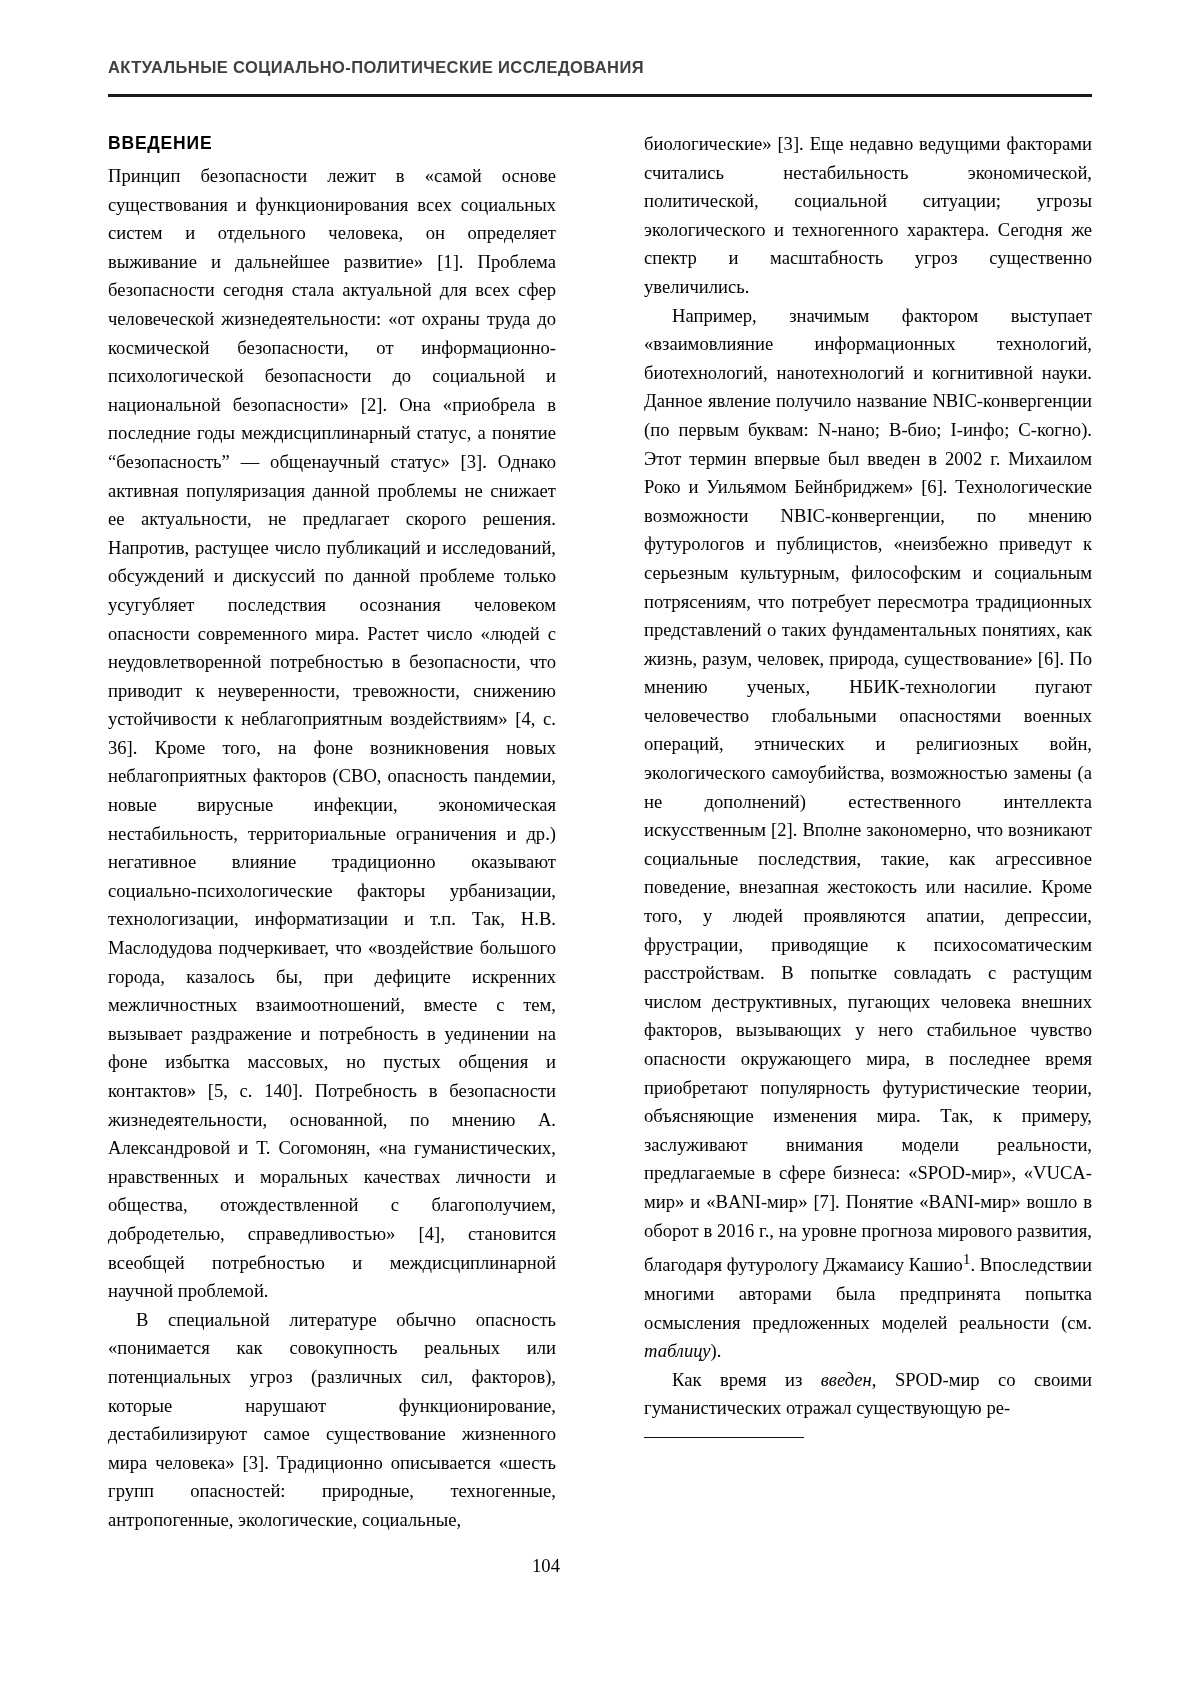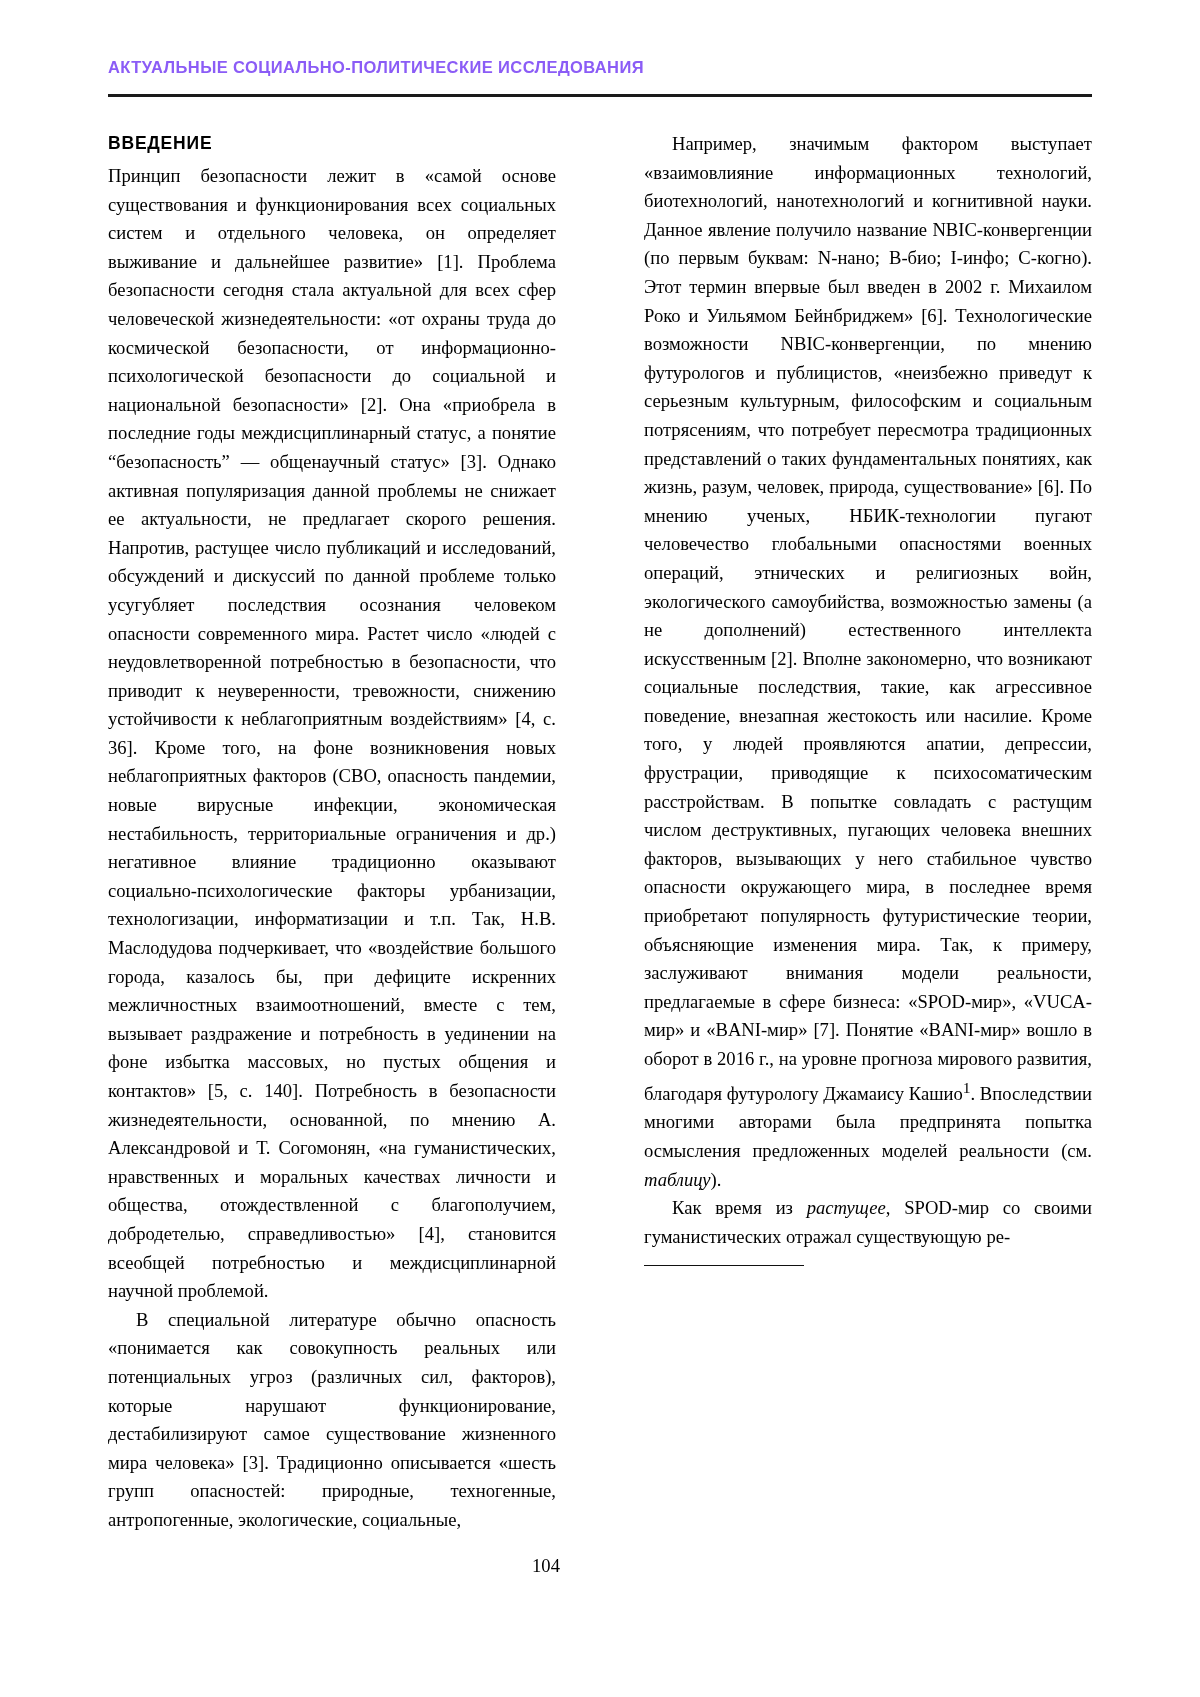--- a/index.html
+++ b/index.html
@@ -24,21 +24,21 @@
   }
   .running-head {
     position: absolute;
     left: 108px;
     top: 58px;
     width: 984px;
     font-family: "Liberation Sans", sans-serif;
     font-weight: bold;
     font-size: 16.5px;
     letter-spacing: 0.4px;
-    color: #8b5cf6;
+    color: #404040;
     text-align: left;
   }
   .rule {
     position: absolute;
     left: 108px;
     top: 94px;
     width: 984px;
     height: 3px;
     background: #1a1a1a;
   }
@@ -114,22 +114,23 @@
 
   <div class="columns">
 
     <div class="col col-left">
       <div class="section-title">ВВЕДЕНИЕ</div>
       <p class="noindent">Принцип безопасности лежит в «самой основе существования и функционирования всех социальных систем и отдельного человека, он определяет выживание и дальнейшее развитие» [1]. Проблема безопасности сегодня стала актуальной для всех сфер человеческой жизнедеятельности: «от охраны труда до космической безопасности, от информационно-психологической безопасности до социальной и национальной безопасности» [2]. Она «приобрела в последние годы междисциплинарный статус, а понятие “безопасность” — общенаучный статус» [3]. Однако активная популяризация данной проблемы не снижает ее актуальности, не предлагает скорого решения. Напротив, растущее число публикаций и исследований, обсуждений и дискуссий по данной проблеме только усугубляет последствия осознания человеком опасности современного мира. Растет число «людей с неудовлетворенной потребностью в безопасности, что приводит к неуверенности, тревожности, снижению устойчивости к неблагоприятным воздействиям» [4, с. 36]. Кроме того, на фоне возникновения новых неблагоприятных факторов (СВО, опасность пандемии, новые вирусные инфекции, экономическая нестабильность, территориальные ограничения и др.) негативное влияние традиционно оказывают социально-психологические факторы урбанизации, технологизации, информатизации и т.п. Так, Н.В. Маслодудова подчеркивает, что «воздействие большого города, казалось бы, при дефиците искренних межличностных взаимоотношений, вместе с тем, вызывает раздражение и потребность в уединении на фоне избытка массовых, но пустых общения и контактов» [5, с. 140]. Потребность в безопасности жизнедеятельности, основанной, по мнению А. Александровой и Т. Согомонян, «на гуманистических, нравственных и моральных качествах личности и общества, отождествленной с благополучием, добродетелью, справедливостью» [4], становится всеобщей потребностью и междисциплинарной научной проблемой.</p>
       <p>В специальной литературе обычно опасность «понимается как совокупность реальных или потенциальных угроз (различных сил, факторов), которые нарушают функционирование, дестабилизируют самое существование жизненного мира человека» [3]. Традиционно описывается «шесть групп опасностей: природные, техногенные, антропогенные, экологические, социальные,</p>
     </div>
 
     <div class="col col-right">
+      <p class="noindent">биологические» [3]. Еще недавно ведущими факторами считались нестабильность экономической, политической, социальной ситуации; угрозы экологического и техногенного характера. Сегодня же спектр и масштабность угроз существенно увеличились.</p>
       <p><span>Например, значимым фактором выступает «взаимовлияние информационных технологий, биотехнологий, нанотехнологий и когнитивной науки. Данное явление получило название NBIC-конвергенции (по первым буквам: N-нано; B-био; I-инфо; C-когно). Этот термин впервые был введен в 2002 г. Михаилом Роко и Уильямом Бейнбриджем» [6]. Технологические возможности NBIC-конвергенции, по мнению футурологов и публицистов, «неизбежно приведут к серьезным культурным, философским и социальным потрясениям, что потребует пересмотра традиционных представлений о таких фундаментальных понятиях, как жизнь, разум, человек, природа, существование» [6]. По мнению ученых, НБИК-технологии пугают человечество глобальными опасностями военных операций, этнических и религиозных войн, экологического самоубийства, возможностью замены (а не дополнений) естественного интеллекта искусственным [2]. Вполне закономерно, что возникают социальные последствия, такие, как агрессивное поведение, внезапная жестокость или насилие. Кроме того, у людей проявляются апатии, депрессии, фрустрации, приводящие к психосоматическим расстройствам. В попытке совладать с растущим числом деструктивных, пугающих человека внешних факторов, вызывающих у него стабильное чувство опасности окружающего мира, в последнее время приобретают популярность футуристические теории, объясняющие изменения мира. Так, к примеру, заслуживают внимания модели реальности, предлагаемые в сфере бизнеса: «SPOD-мир», «VUCA-мир» и «BANI-мир» [7]. Понятие «BANI-мир» вошло в оборот в 2016 г., на уровне прогноза мирового развития, благодаря футурологу Джамаису Кашио</span><sup>1</sup><span>. Впоследствии многими авторами была предпринята попытка осмысления предложенных моделей реальности (см. </span><i>таблицу</i><span>).</span></p>
-      <p><span>Как время из </span><i>растущее</i><span>, SPOD-мир со своими гуманистических отражал существующую ре-</span></p>
+      <p><span>Как время из </span><i>введен</i><span>, SPOD-мир со своими гуманистических отражал существующую ре-</span></p>
 
       <div class="footnote-sep"></div>
     </div>
 
   </div>
 
   <div class="folio">104</div>
 
 </div>
 

